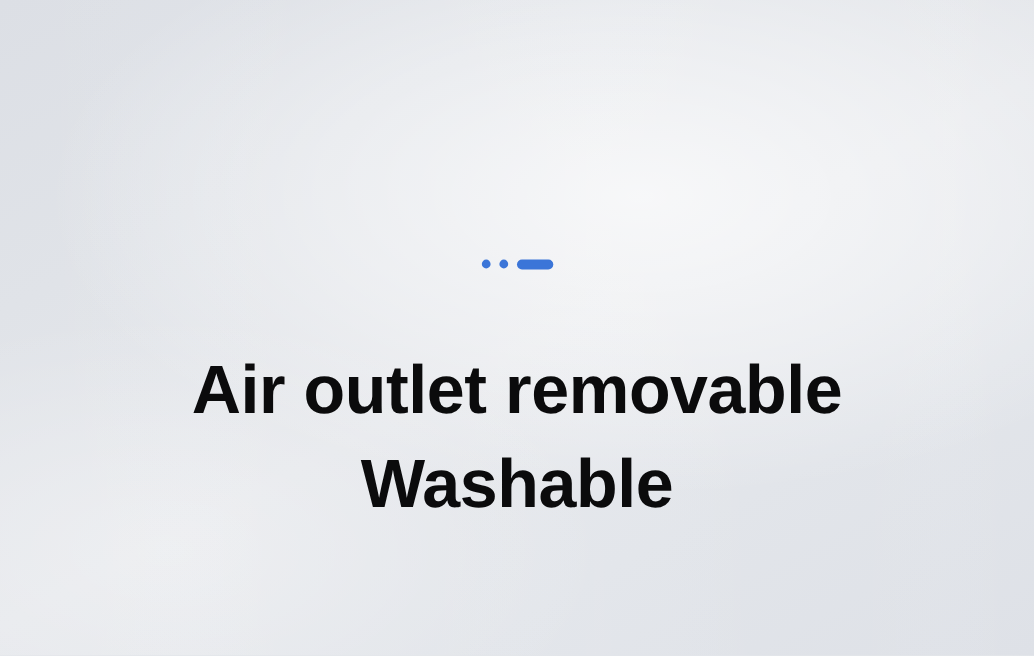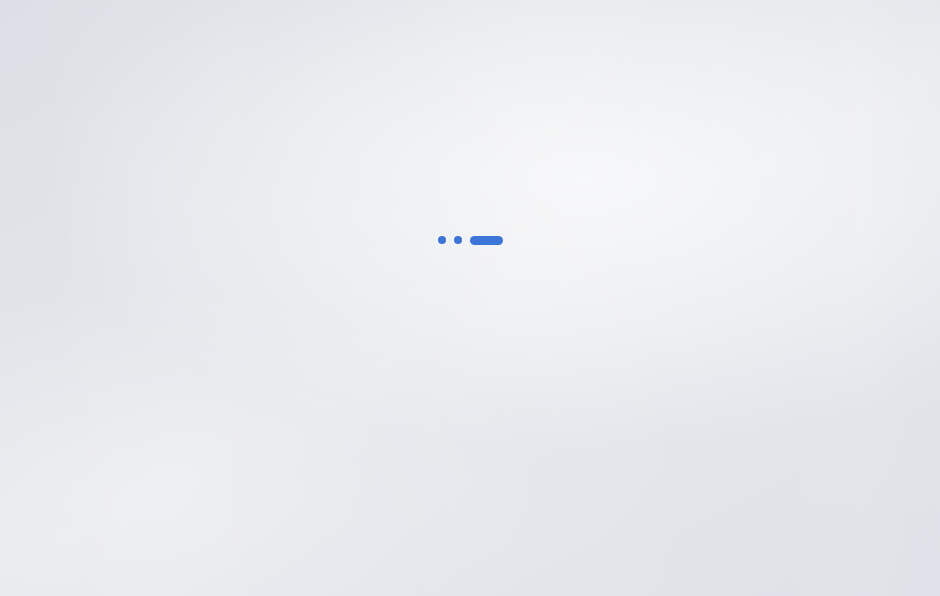--- a/index.html
+++ b/index.html
@@ -113,15 +113,19 @@
 <div class="banner">
 
   <div class="content">
 
     <div class="accent">
       <span class="accent-dot"></span>
       <span class="accent-dot"></span>
       <span class="accent-bar"></span>
     </div>
 
+    <h1 class="headline">
+      <span class="headline-line">Air outlet removable</span>
+      <span class="headline-line">Washable</span>
+    </h1>
 
   </div>
 </div>
 
 </body></html>

